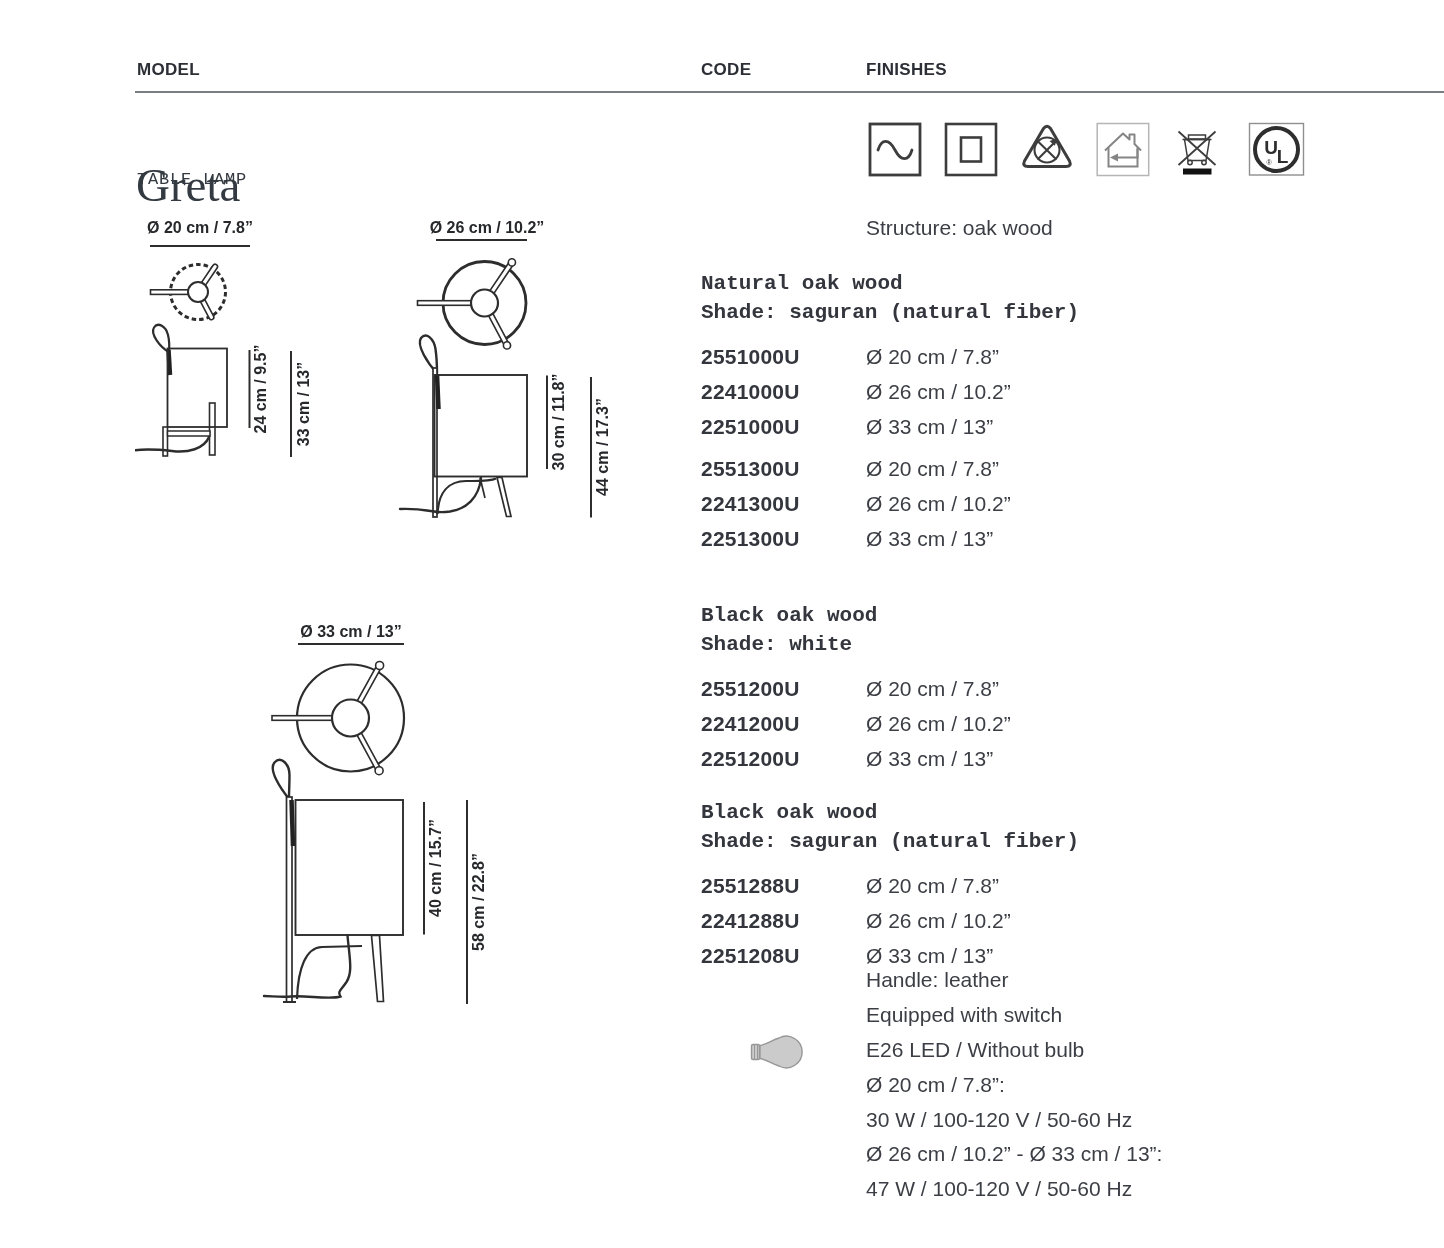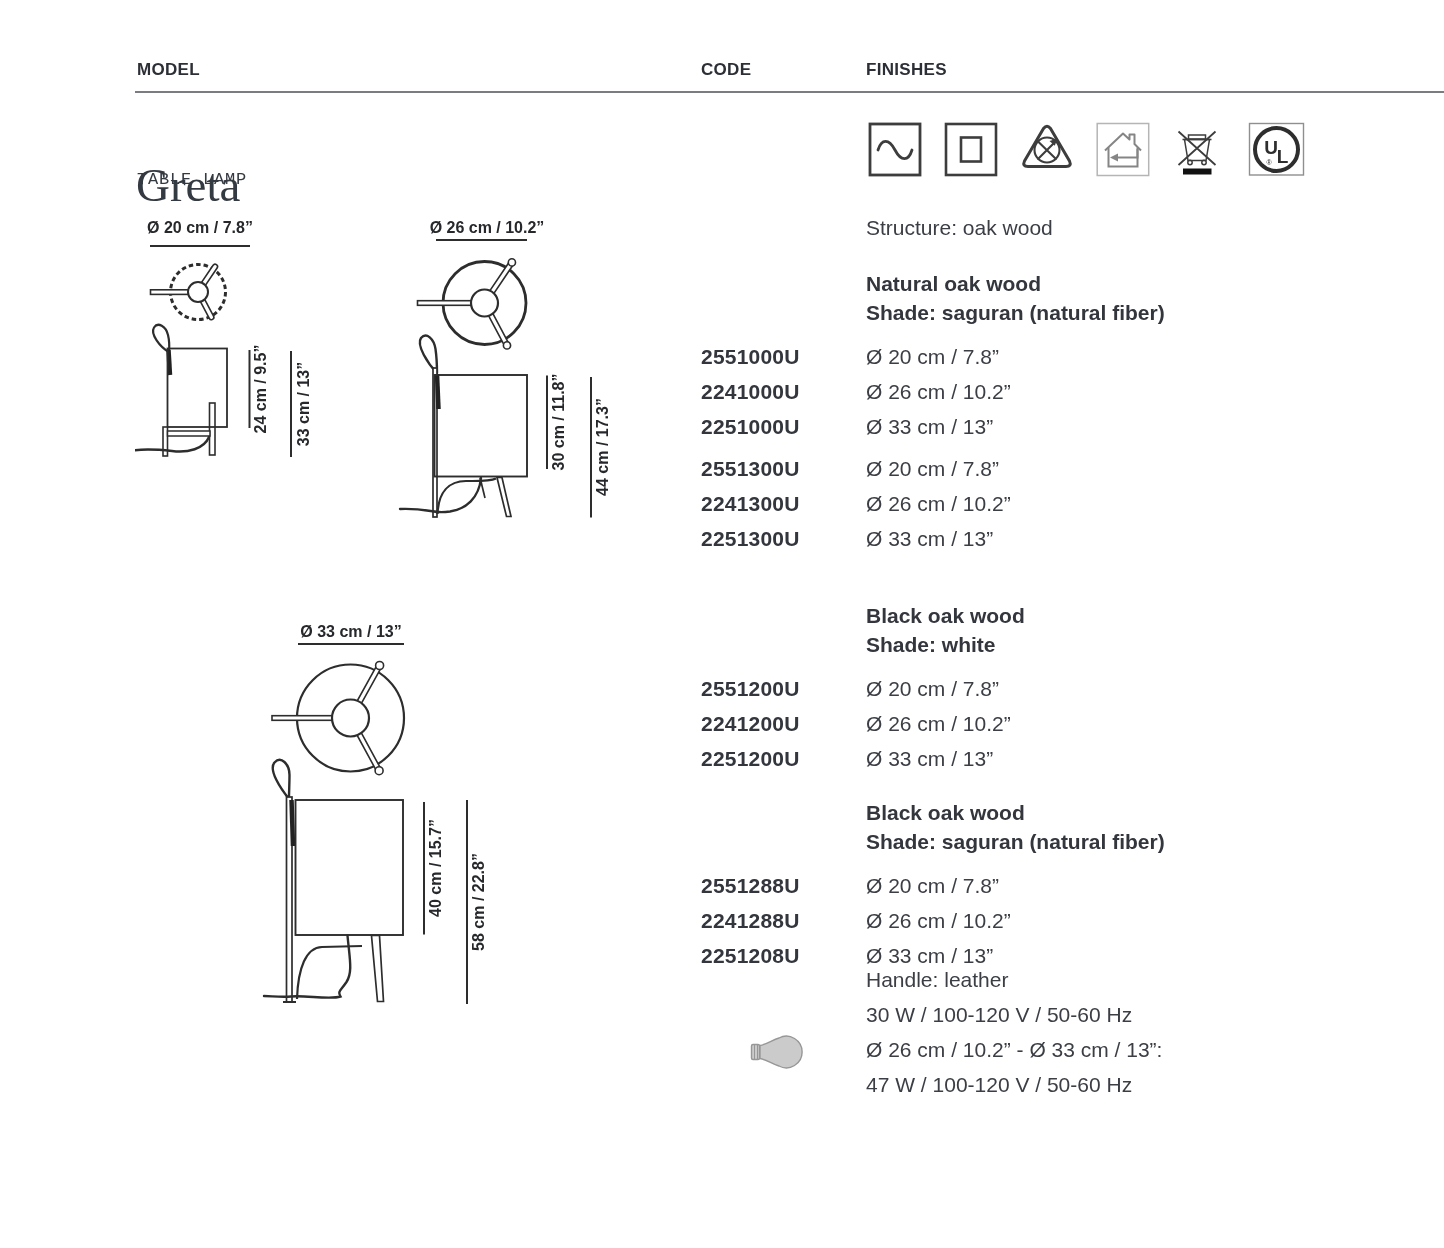--- a/index.html
+++ b/index.html
@@ -20,21 +20,21 @@
 
   
   .icons-row{position:absolute;left:868px;top:122px;display:flex;gap:22px;align-items:center;}
   .icons-row svg{display:block;}
 
   
   .right-col{position:absolute;left:701px;top:0;width:680px;font-size:21px;color:#3b3e44;}
   .structure-note{position:absolute;left:165px;top:214px;height:28px;display:flex;align-items:center;}
   .section{position:absolute;left:0;width:100%;}
   .sec-0{top:269px}.sec-1{top:439px}.sec-2{top:601px}.sec-3{top:798px}
-  .sec-head{margin-left:165px;font-weight:700;line-height:29px;color:#33363d;}
+  .sec-head{font-weight:700;line-height:29px;color:#33363d;font-family:Liberation Mono, monospace;}
   .rows{margin-top:13px;}
   .row{height:34.8px;display:flex;align-items:center;}
   .code{width:165px;font-weight:700;color:#33363d;letter-spacing:.2px;}
   .notes{position:absolute;left:0;top:963px;width:100%;}
   .note-line{margin-left:165px;height:34.8px;display:flex;align-items:center;}
   .bulb-wrap{position:absolute;left:48px;top:1033px;}
 
   
   .drawing{position:absolute;}
   .drawing-1{left:135px;top:210px}
@@ -257,20 +257,23 @@
         </div>
         <div class="row">
           <span class="code">2251208U</span>
           <span>Ø 33 cm / 13”</span>
         </div>
       </div>
     </div>
 
     <div class="notes">
       <div class="note-line">Handle: leather</div>
+      <div class="note-line">Equipped with switch</div>
+      <div class="note-line">E26 LED / Without bulb</div>
+      <div class="note-line">Ø 20 cm / 7.8”:</div>
       <div class="note-line">30 W / 100-120 V / 50-60 Hz</div>
       <div class="note-line">Ø 26 cm / 10.2” - Ø 33 cm / 13”:</div>
       <div class="note-line">47 W / 100-120 V / 50-60 Hz</div>
     </div>
 
     <div class="bulb-wrap">
       <svg width="64" height="38" viewBox="0 0 64 38">
         <rect x="2.5" y="11.5" width="8" height="15" rx="1.5" fill="#cbcbcb" stroke="#979797" stroke-width="1.4"></rect>
         <path d="M5.5,11.5 L5.5,26.5 M8.5,11.5 L8.5,26.5" stroke="#979797" stroke-width="1"></path>
         <path d="M11,12.5 C19,11 23,7 30,5 A15.8,15.8 0 1 1 30,33 C23,31 19,27 11,25.5 Z" fill="#cbcbcb" stroke="#979797" stroke-width="1.4"></path>

